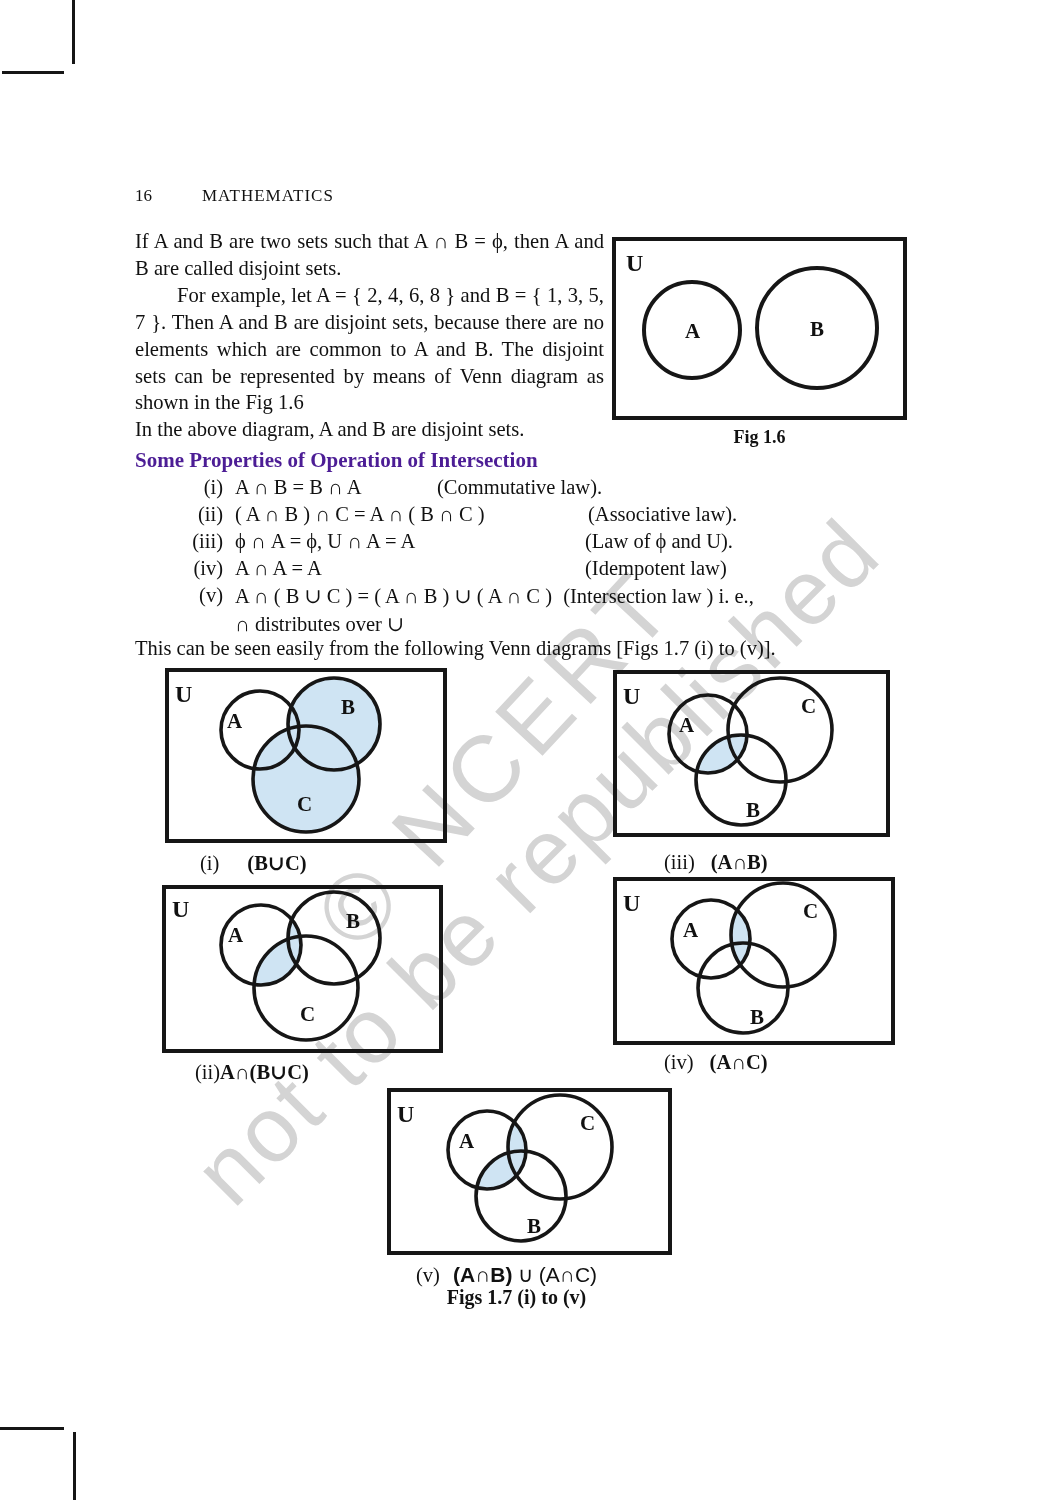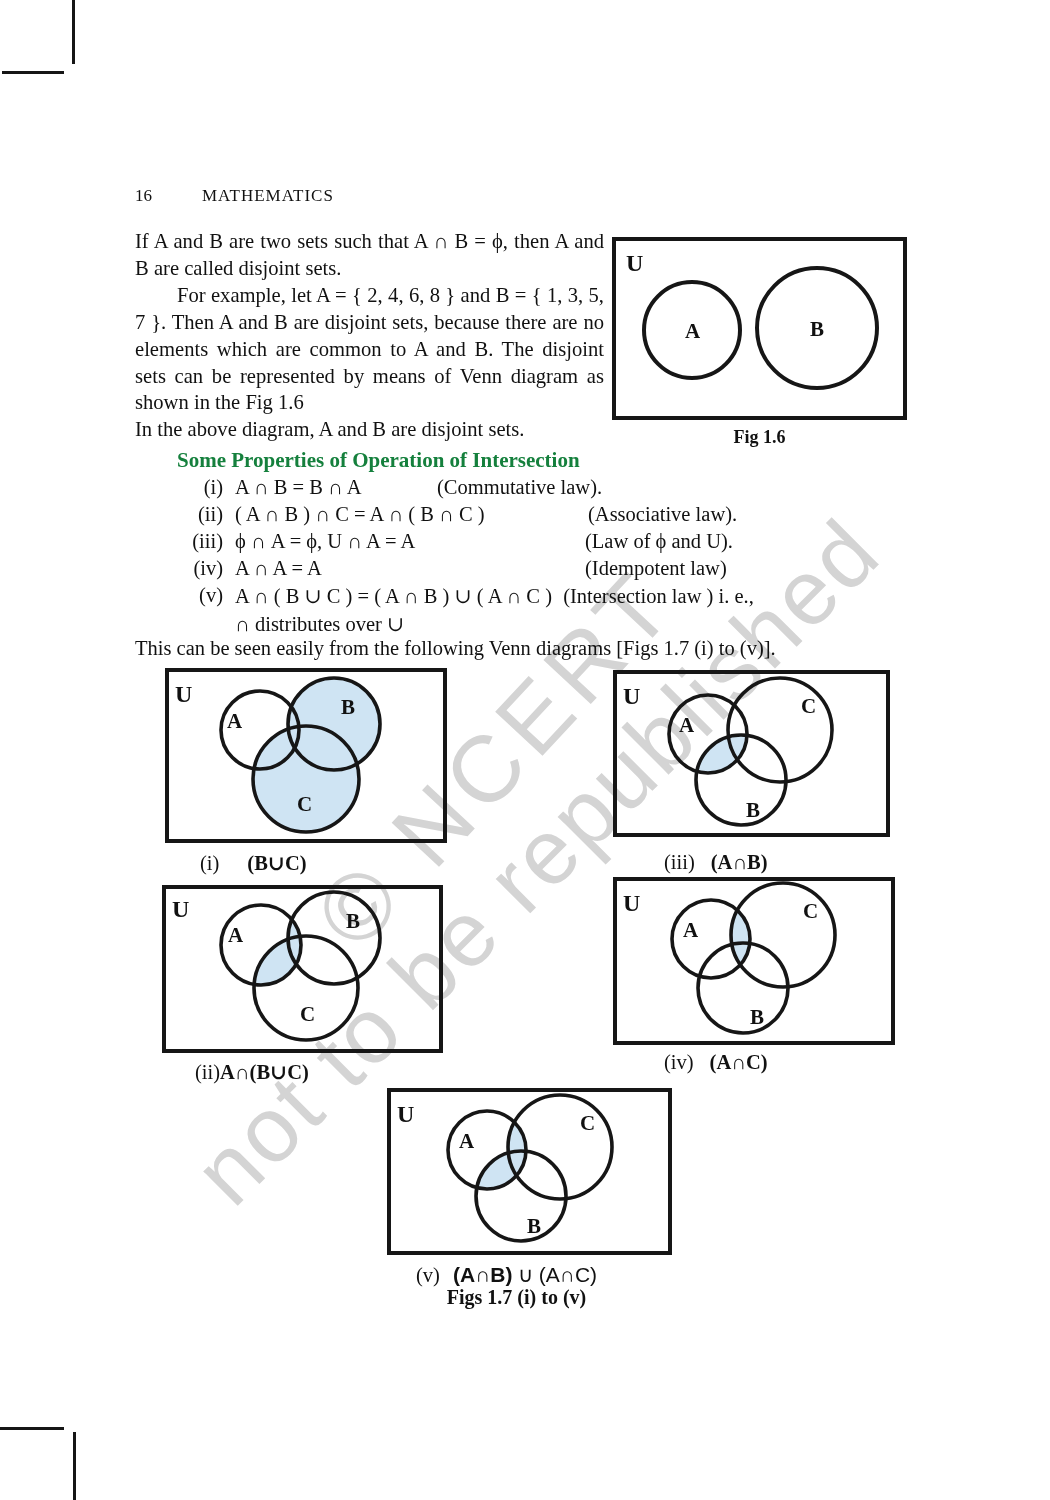--- a/index.html
+++ b/index.html
@@ -35,21 +35,21 @@
     position:absolute; left:135px; top:228px; width:469px;
     font-size:20.6px; line-height:26.9px; text-align:justify;
   }
   .intro p { margin:0; }
   .intro .indent { text-indent:42px; }
   .ital { }
 
   
   .blue-h {
     position:absolute; left:135px; top:448px;
-    font-size:21px; font-weight:bold; color:#15803d;margin-left:42px;
+    font-size:21px; font-weight:bold; color:#4c1d95;
   }
   .prop-row { position:absolute; left:135px; width:790px; height:27px; font-size:20.5px; }
   .prop-num { position:absolute; left:0; top:0; width:88px; text-align:right; }
   .prop-frm { position:absolute; left:100px; top:0; white-space:nowrap; }
   .prop-law { position:absolute; top:0; white-space:nowrap; }
   .law-1 { left:302px; }
   .law-2 { left:453px; }
   .law-3 { left:450px; }
   .law-4 { left:450px; }
   .prop-vrow { position:absolute; left:235px; white-space:nowrap; font-size:20.5px; }

